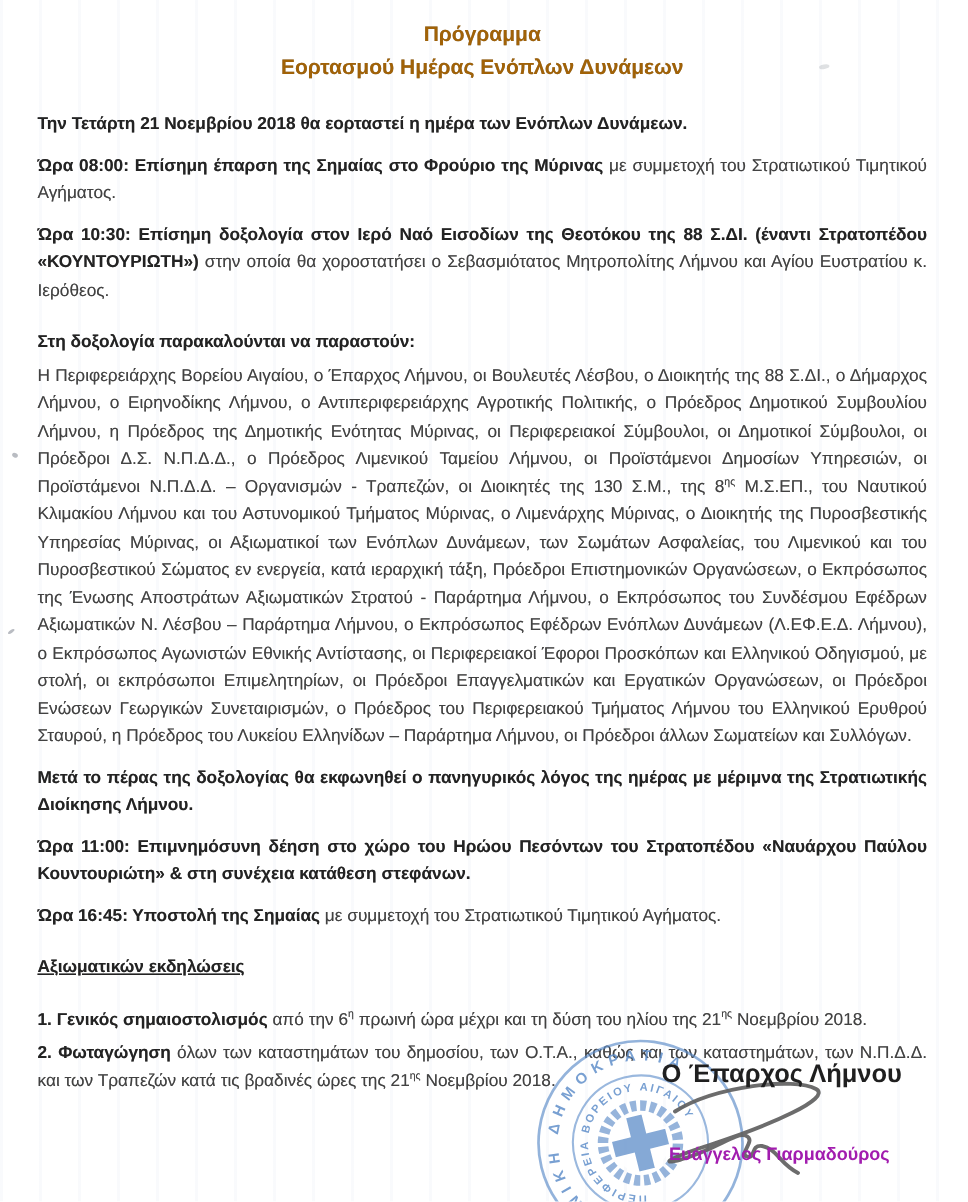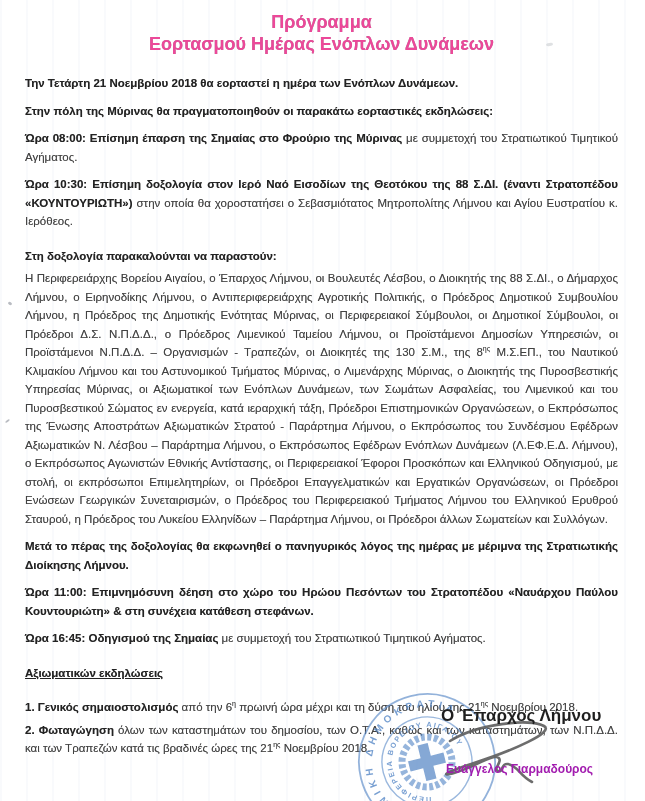--- a/index.html
+++ b/index.html
@@ -13,22 +13,22 @@
     position:absolute;inset:0;pointer-events:none;
     background:repeating-linear-gradient(90deg, rgba(244,246,250,.55) 0 2px, rgba(255,255,255,0) 2px 26px);
   }
   .doc{
     position:relative;
     padding:10px 27px 0 25px;
     font-size:11.5px;line-height:18.5px;
     text-shadow:0 0 .3px rgba(40,40,40,.45);
   }
   .hdr{
-    text-align:center;font-weight:bold;color:#ec4899;
-    font-size:18px;line-height:20px;margin:2px 0 0;
+    text-align:center;font-weight:bold;color:#a16207;
+    font-size:14px;line-height:20px;margin:2px 0 0;
   }
   .hdr-wrap{margin:0 0 20px;}
   .para{margin:0 0 9px;text-align:justify;color:#424242;}
   .tight{margin-bottom:4px;margin-top:16px;}
   .b{font-weight:bold;color:#232323;}
   .u{text-decoration:underline;}
   sup{font-size:7px;line-height:0;}
   .sig-role{
     position:absolute;left:441px;top:706px;z-index:3;
     font-weight:bold;font-size:17px;color:#1f1f1f;white-space:nowrap;
@@ -56,28 +56,27 @@
 <div class="speck speck2"></div>
 <div class="speck speck3"></div>
 
 <main class="doc">
   <header class="hdr-wrap">
     <div class="hdr">Πρόγραμμα</div>
     <div class="hdr">Εορτασμού Ημέρας Ενόπλων Δυνάμεων</div>
   </header>
 
   <p class="para"><span class="b">Την Τετάρτη 21 Νοεμβρίου 2018 θα εορταστεί η ημέρα των Ενόπλων Δυνάμεων.</span></p>
-  <p class="para"><span class="b">Στην πόλη της Μύρινας θα πραγματοποιηθούν οι παρακάτω εορταστικές εκδηλώσεις:</span></p>
   <p class="para"><span class="b">Ώρα 08:00: Επίσημη έπαρση της Σημαίας στο Φρούριο της Μύρινας </span><span>με συμμετοχή του Στρατιωτικού Τιμητικού Αγήματος.</span></p>
   <p class="para"><span class="b">Ώρα 10:30: Επίσημη δοξολογία στον Ιερό Ναό Εισοδίων της Θεοτόκου της 88 Σ.ΔΙ. (έναντι Στρατοπέδου «ΚΟΥΝΤΟΥΡΙΩΤΗ») </span><span>στην οποία θα χοροστατήσει ο Σεβασμιότατος Μητροπολίτης Λήμνου και Αγίου Ευστρατίου κ. Ιερόθεος.</span></p>
   <p class="para tight"><span class="b">Στη δοξολογία παρακαλούνται να παραστούν:</span></p>
   <p class="para"><span>Η Περιφερειάρχης Βορείου Αιγαίου, ο Έπαρχος Λήμνου, οι Βουλευτές Λέσβου, ο Διοικητής της 88 Σ.ΔΙ., ο Δήμαρχος Λήμνου, ο Ειρηνοδίκης Λήμνου, ο Αντιπεριφερειάρχης Αγροτικής Πολιτικής, ο Πρόεδρος Δημοτικού Συμβουλίου Λήμνου, η Πρόεδρος της Δημοτικής Ενότητας Μύρινας, οι Περιφερειακοί Σύμβουλοι, οι Δημοτικοί Σύμβουλοι, οι Πρόεδροι Δ.Σ. Ν.Π.Δ.Δ., ο Πρόεδρος Λιμενικού Ταμείου Λήμνου, οι Προϊστάμενοι Δημοσίων Υπηρεσιών, οι Προϊστάμενοι Ν.Π.Δ.Δ. – Οργανισμών - Τραπεζών, οι Διοικητές της 130 Σ.Μ., της 8</span><sup>ης</sup><span> Μ.Σ.ΕΠ., του Ναυτικού Κλιμακίου Λήμνου και του Αστυνομικού Τμήματος Μύρινας, ο Λιμενάρχης Μύρινας, ο Διοικητής της Πυροσβεστικής Υπηρεσίας Μύρινας, οι Αξιωματικοί των Ενόπλων Δυνάμεων, των Σωμάτων Ασφαλείας, του Λιμενικού και του Πυροσβεστικού Σώματος εν ενεργεία, κατά ιεραρχική τάξη, Πρόεδροι Επιστημονικών Οργανώσεων, ο Εκπρόσωπος της Ένωσης Αποστράτων Αξιωματικών Στρατού - Παράρτημα Λήμνου, ο Εκπρόσωπος του Συνδέσμου Εφέδρων Αξιωματικών Ν. Λέσβου – Παράρτημα Λήμνου, ο Εκπρόσωπος Εφέδρων Ενόπλων Δυνάμεων (Λ.ΕΦ.Ε.Δ. Λήμνου), ο Εκπρόσωπος Αγωνιστών Εθνικής Αντίστασης, οι Περιφερειακοί Έφοροι Προσκόπων και Ελληνικού Οδηγισμού, με στολή, οι εκπρόσωποι Επιμελητηρίων, οι Πρόεδροι Επαγγελματικών και Εργατικών Οργανώσεων, οι Πρόεδροι Ενώσεων Γεωργικών Συνεταιρισμών, ο Πρόεδρος του Περιφερειακού Τμήματος Λήμνου του Ελληνικού Ερυθρού Σταυρού, η Πρόεδρος του Λυκείου Ελληνίδων – Παράρτημα Λήμνου, οι Πρόεδροι άλλων Σωματείων και Συλλόγων.</span></p>
   <p class="para"><span class="b">Μετά το πέρας της δοξολογίας θα εκφωνηθεί ο πανηγυρικός λόγος της ημέρας με μέριμνα της Στρατιωτικής Διοίκησης Λήμνου.</span></p>
   <p class="para"><span class="b">Ώρα 11:00: Επιμνημόσυνη δέηση στο χώρο του Ηρώου Πεσόντων του Στρατοπέδου «Ναυάρχου Παύλου Κουντουριώτη» &amp; στη συνέχεια κατάθεση στεφάνων.</span></p>
-  <p class="para"><span class="b">Ώρα 16:45: Οδηγισμού της Σημαίας </span><span>με συμμετοχή του Στρατιωτικού Τιμητικού Αγήματος.</span></p>
+  <p class="para"><span class="b">Ώρα 16:45: Υποστολή της Σημαίας </span><span>με συμμετοχή του Στρατιωτικού Τιμητικού Αγήματος.</span></p>
   <p class="para tight"><span class="b u">Αξιωματικών εκδηλώσεις</span></p>
   <p class="para tight"><span class="b">1. Γενικός σημαιοστολισμός </span><span>από την 6</span><sup>η</sup><span> πρωινή ώρα μέχρι και τη δύση του ηλίου της 21</span><sup>ης</sup><span> Νοεμβρίου 2018.</span></p>
   <p class="para"><span class="b">2. Φωταγώγηση </span><span>όλων των καταστημάτων του δημοσίου, των Ο.Τ.Α., καθώς και των καταστημάτων, των Ν.Π.Δ.Δ. και των Τραπεζών κατά τις βραδινές ώρες της 21</span><sup>ης</sup><span> Νοεμβρίου 2018.</span></p>
 </main>
 
 <svg class="stamp-svg" width="170" height="170" viewBox="0 0 170 170" aria-hidden="true">
   <g transform="rotate(-14 85 80)" opacity="0.82">
     <circle cx="85" cy="80" r="68" fill="none" stroke="var(--stamp-blue,#5b8bc8)" stroke-width="1.8" opacity="0.8"></circle>
     <circle cx="85" cy="80" r="45" fill="none" stroke="var(--stamp-blue,#5b8bc8)" stroke-width="1.4" opacity="0.75"></circle>
     <defs>

